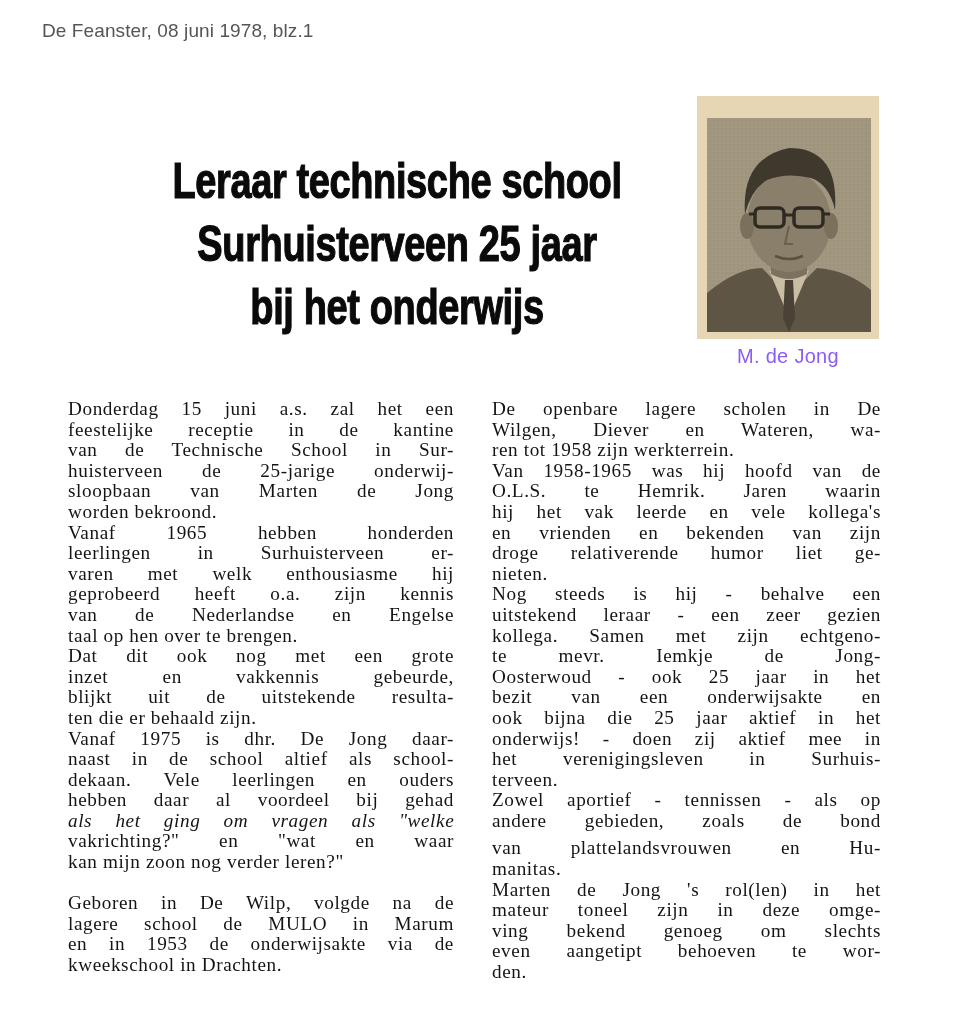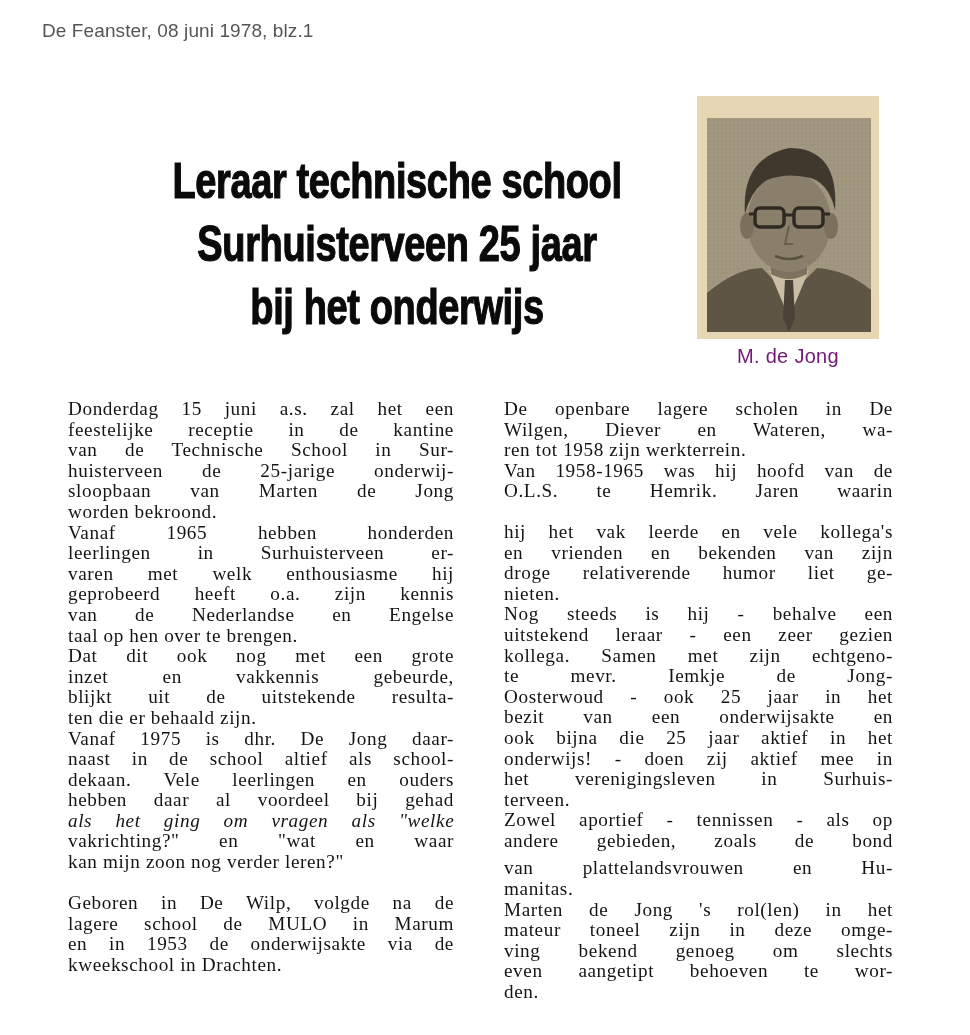--- a/index.html
+++ b/index.html
@@ -66,34 +66,34 @@
     }
     .photo svg { display: block; }
     .photo-caption {
       position: absolute;
       left: 697px;
       top: 345px;
       width: 182px;
       text-align: center;
       font-family: "Liberation Sans", "DejaVu Sans", sans-serif;
       font-size: 20px;
-      color: #701a75;
+      color: #8b5cf6;
       letter-spacing: 0.3px;
     }
     .column {
       position: absolute;
       top: 399px;
       font-size: 19.2px;
       line-height: 20.6px;
       color: #141414;
       font-family: "Liberation Serif", "DejaVu Serif", serif;
       letter-spacing: 0.6px;
     }
     .col-left { left: 68px; width: 386px; }
-    .col-right { left: 504px; width: 389px; }
+    .col-right { left: 492px; width: 389px; }
     .col-line {
       display: block;
       white-space: nowrap;
       text-align: justify;
       text-align-last: justify;
       height: 20.6px;
       overflow: visible;
     }
     .col-line.last {
       text-align-last: left;
@@ -174,21 +174,21 @@
     <span class="col-line" style="display: block; text-align: left; text-align-last: left; word-spacing: 20.2063px;">lagere school de MULO in Marum</span>
     <span class="col-line" style="display: block; text-align: left; text-align-last: left; word-spacing: 16.3516px;">en in 1953 de onderwijsakte via de</span>
     <span class="col-line last">kweekschool in Drachten.</span>
   </div>
 <div class="column col-right" id="col-right">
     <span class="col-line" style="display: block; text-align: left; text-align-last: left; word-spacing: 22.0688px;">De openbare lagere scholen in De</span>
     <span class="col-line" style="display: block; text-align: left; text-align-last: left; word-spacing: 31.0859px;">Wilgen, Diever en Wateren, wa-</span>
     <span class="col-line last">ren tot 1958 zijn werkterrein.</span>
     <span class="col-line" style="display: block; text-align: left; text-align-last: left; word-spacing: 14.3594px;">Van 1958-1965 was hij hoofd van de</span>
     <span class="col-line" style="display: block; text-align: left; text-align-last: left; word-spacing: 32.8047px;">O.L.S. te Hemrik. Jaren waarin</span>
-    <span class="col-line" style="display: block; text-align: left; text-align-last: left; word-spacing: 17.1458px; margin-top: 20px;">hij het vak leerde en vele kollega's</span>
+    <span class="col-line" style="display: block; text-align: left; text-align-last: left; word-spacing: 17.1458px;">hij het vak leerde en vele kollega's</span>
     <span class="col-line" style="display: block; text-align: left; text-align-last: left; word-spacing: 22.4937px;">en vrienden en bekenden van zijn</span>
     <span class="col-line" style="display: block; text-align: left; text-align-last: left; word-spacing: 26.6211px;">droge relativerende humor liet ge-</span>
     <span class="col-line last">nieten.</span>
     <span class="col-line" style="display: block; text-align: left; text-align-last: left; word-spacing: 22.6562px;">Nog steeds is hij - behalve een</span>
     <span class="col-line" style="display: block; text-align: left; text-align-last: left; word-spacing: 21.2906px;">uitstekend leraar - een zeer gezien</span>
     <span class="col-line" style="display: block; text-align: left; text-align-last: left; word-spacing: 25.832px;">kollega. Samen met zijn echtgeno-</span>
     <span class="col-line" style="display: block; text-align: left; text-align-last: left; word-spacing: 46.0938px;">te mevr. Iemkje de Jong-</span>
     <span class="col-line" style="display: block; text-align: left; text-align-last: left; word-spacing: 21.0573px;">Oosterwoud - ook 25 jaar in het</span>
     <span class="col-line" style="display: block; text-align: left; text-align-last: left; word-spacing: 33.6133px;">bezit van een onderwijsakte en</span>
     <span class="col-line" style="display: block; text-align: left; text-align-last: left; word-spacing: 16.2634px;">ook bijna die 25 jaar aktief in het</span>

